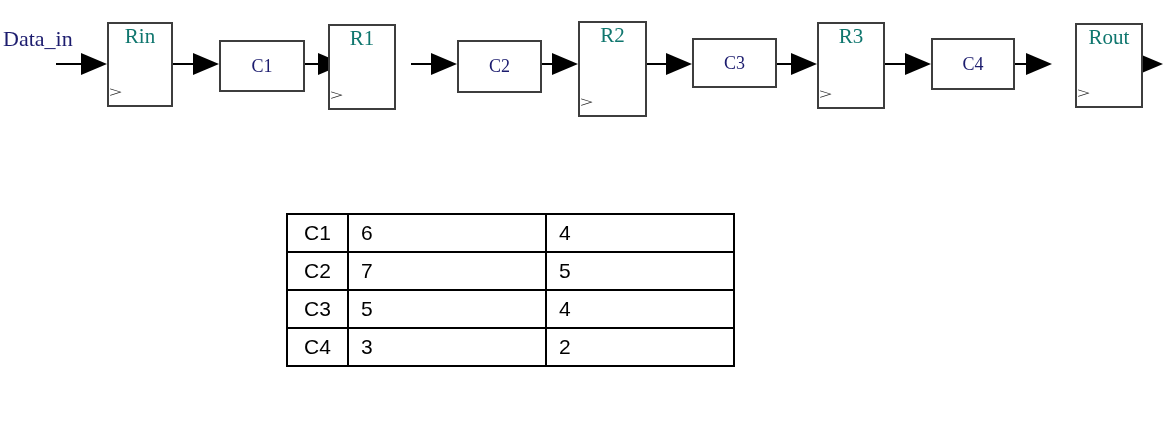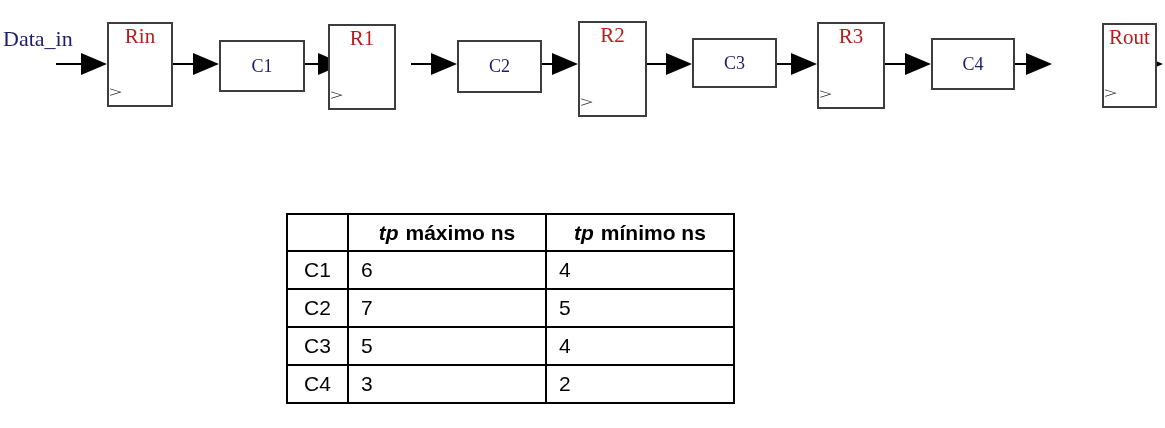--- a/index.html
+++ b/index.html
@@ -27,21 +27,21 @@
   .reg {
     position: absolute;
     border: 2px solid #3d3d3d;
     background: #ffffff;
   }
   .reg-label {
     position: absolute;
     top: 0px; left: 0; width: 100%;
     text-align: center;
     font: 21px "Liberation Serif", serif;
-    color: #b91c1c;
+    color: #0f766e;
     line-height: 1.15;
   }
   .clk {
     position: absolute;
     left: 0px; bottom: 6px;
     font: 19px "Liberation Serif", serif;
     color: #1a1a1a;
     line-height: 1;
     transform: scale(1.25, 0.8);
     transform-origin: left bottom;
@@ -156,21 +156,21 @@
       <span class="clk">&gt;</span>
     </div>
     <div class="reg" style="left:578px;top:21px;width:69px;height:96px">
       <span class="reg-label">R2</span>
       <span class="clk">&gt;</span>
     </div>
     <div class="reg" style="left:817px;top:22px;width:68px;height:87px">
       <span class="reg-label">R3</span>
       <span class="clk">&gt;</span>
     </div>
-    <div class="reg" style="left:1102px;top:23px;width:55px;height:85px">
+    <div class="reg" style="left:1075px;top:23px;width:68px;height:85px">
       <span class="reg-label">Rout</span>
       <span class="clk">&gt;</span>
     </div>
 
     <div class="comb" style="left:219px;top:40px;width:86px;height:52px">
       <span>C1</span>
     </div>
     <div class="comb" style="left:457px;top:40px;width:85px;height:53px">
       <span>C2</span>
     </div>
@@ -183,25 +183,20 @@
 
   </div>
 
   <table class="tp-table">
     <colgroup>
       <col style="width:61px">
       <col style="width:198px">
       <col style="width:188px">
     </colgroup>
     <tbody>
-        <tr>
-      <th></th>
-      <th><span class="tp-em">tp</span><span class="hrest">máximo ns</span></th>
-      <th><span class="tp-em">tp</span><span class="hrest">mínimo ns</span></th>
-    </tr>
     <tr>
       <td class="block">C1</td>
       <td class="val">6</td>
       <td class="val">4</td>
     </tr>
     <tr>
       <td class="block">C2</td>
       <td class="val">7</td>
       <td class="val">5</td>
     </tr>

